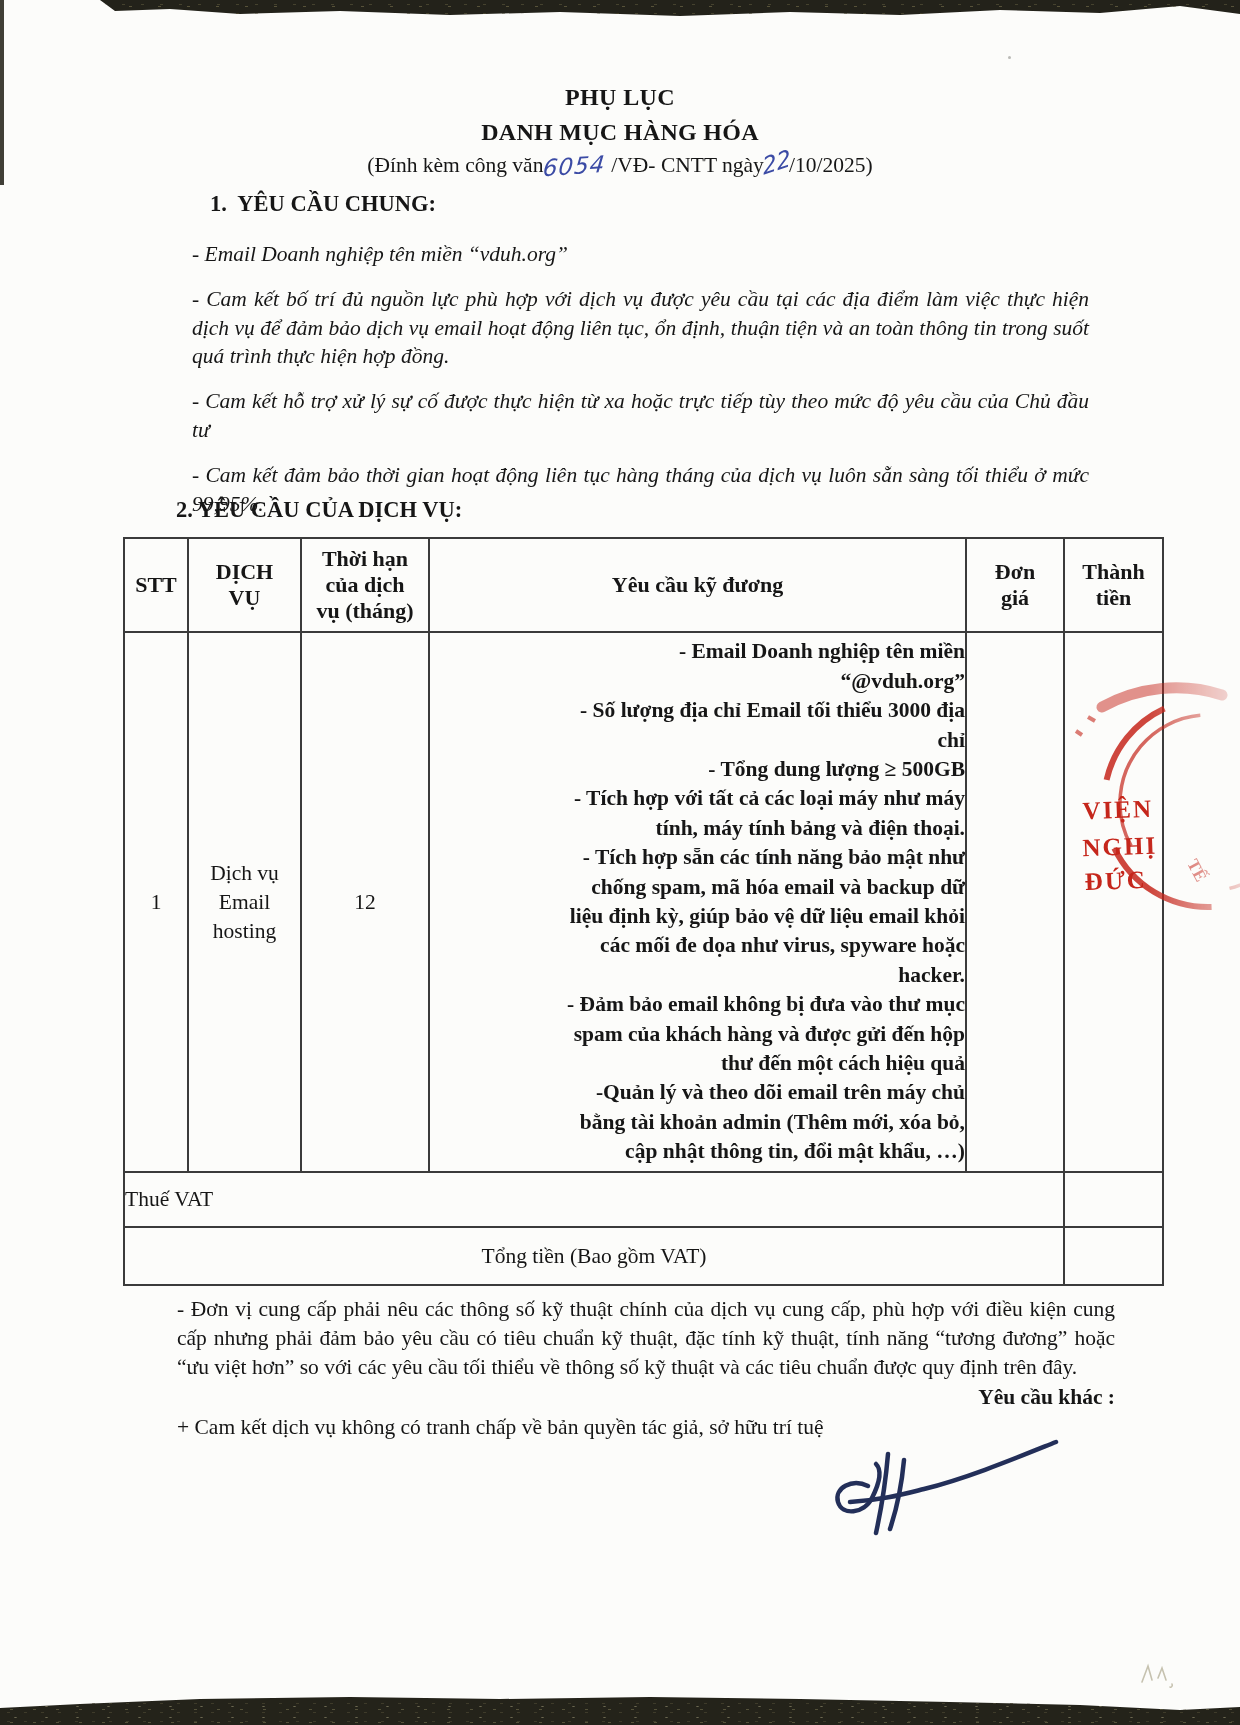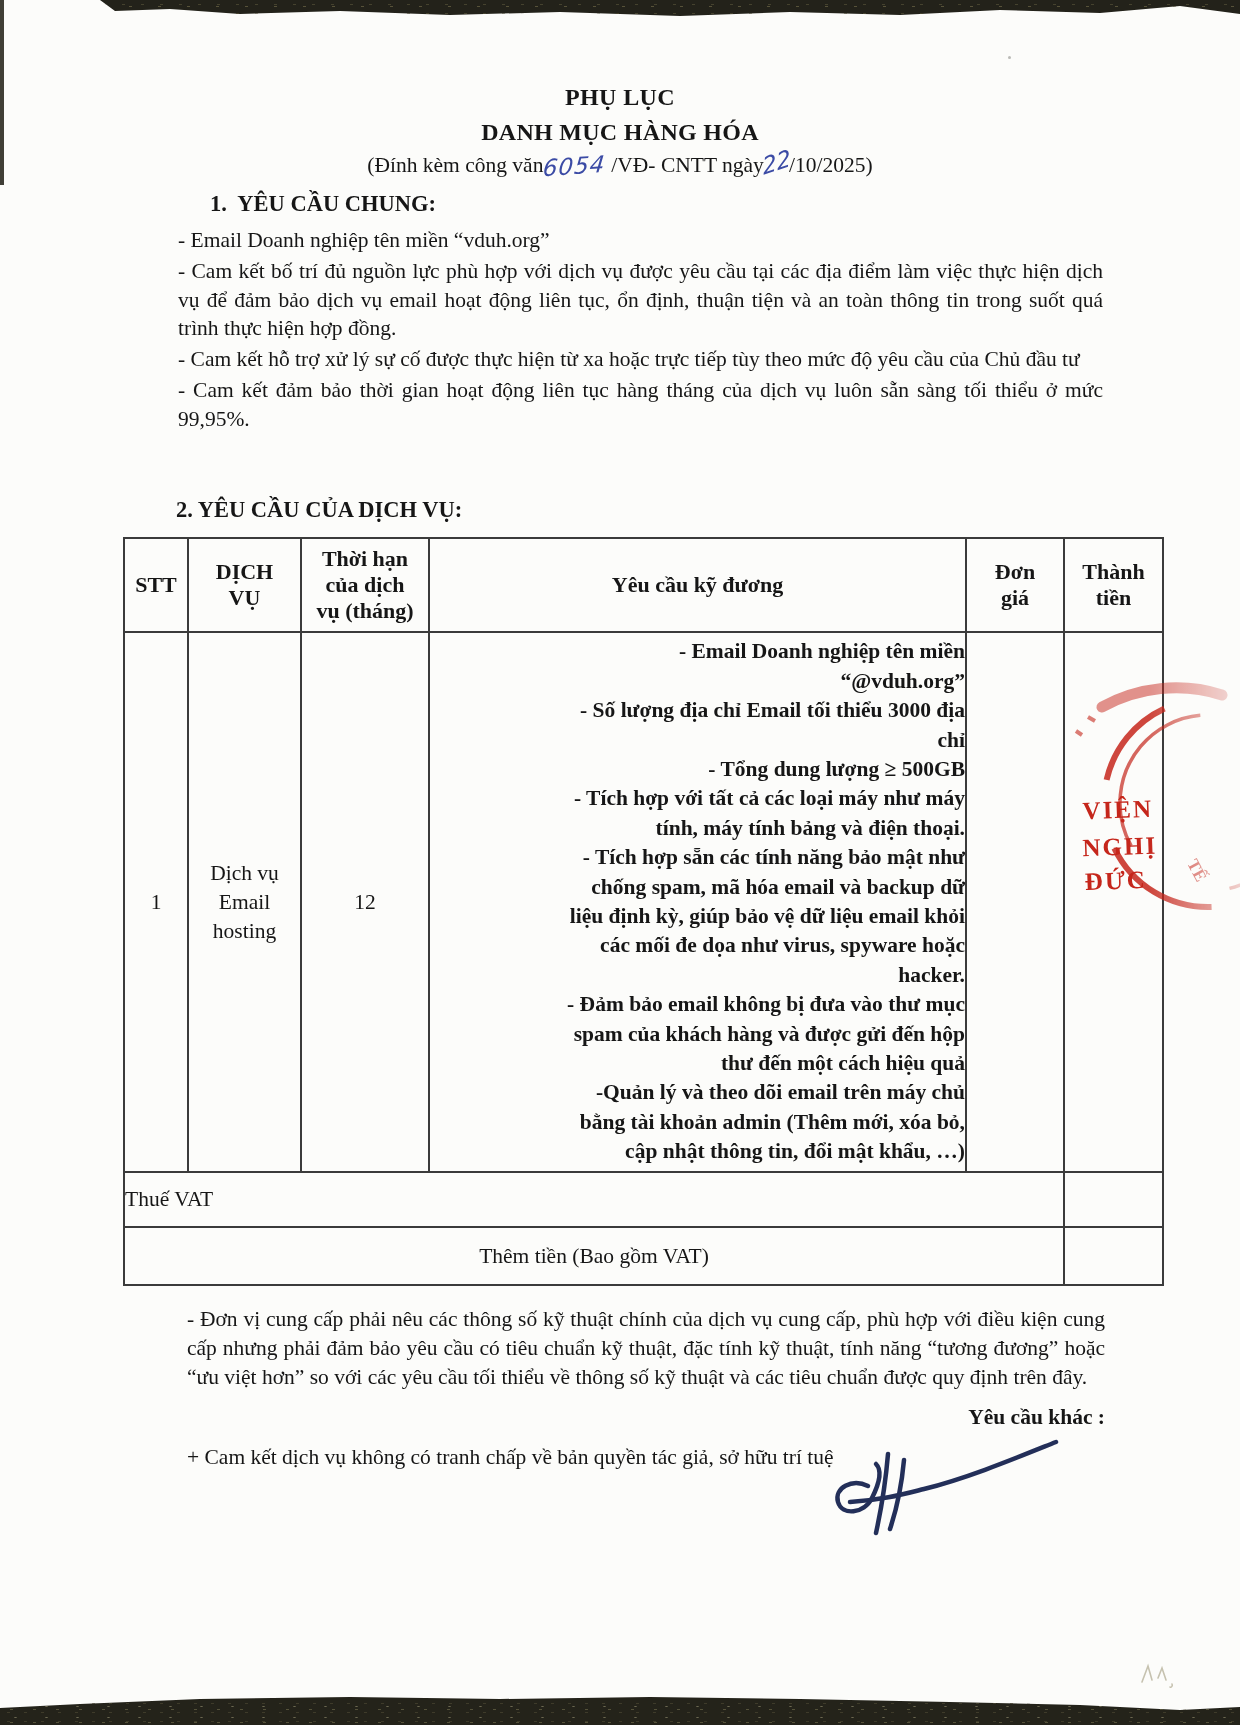--- a/index.html
+++ b/index.html
@@ -22,41 +22,41 @@
   
   .doc-title{position:absolute;top:84px;left:0;width:100%;text-align:center;font-weight:bold;font-size:24px;letter-spacing:.4px;}
   .doc-subtitle{position:absolute;top:119px;left:0;width:100%;text-align:center;font-weight:bold;font-size:24px;letter-spacing:.3px;}
   .attach-line{position:absolute;top:151px;left:0;width:100%;text-align:center;font-size:21.5px;}
   .hand{font-family:"DejaVu Sans",sans-serif;font-style:italic;color:#3b4ba5;font-size:23px;display:inline-block;}
   .hand-num{transform:rotate(-4deg) skewX(-10deg);letter-spacing:1px;position:relative;top:2px;}
   .hand-day{transform:rotate(-18deg) skewX(-12deg);position:relative;top:-2px;margin:0 -2px;}
 
   .sec1-heading{position:absolute;top:191px;left:210px;font-weight:bold;font-size:22.5px;white-space:pre;}
   .bullets{position:absolute;top:224px;left:176px;width:929px;font-size:21.5px;line-height:28.8px;text-align:justify;}
-  .bullets p{margin:2px;}
+  .bullets p{margin:16px;font-style:italic;}
   .sec2-heading{position:absolute;top:497px;left:176px;font-weight:bold;font-size:22.5px;white-space:pre;}
 
   
   .main-table{position:absolute;left:123px;top:537px;width:1039px;border-collapse:collapse;table-layout:fixed;font-size:21.5px;}
   .main-table td,.main-table th{border:2px solid #3b3b3b;padding:0;vertical-align:middle;}
   .main-table th{font-weight:bold;text-align:center;white-space:pre-line;line-height:26px;height:92px;font-size:22px;}
   .cell-center{text-align:center;}
   .cell-service{text-align:center;white-space:pre-line;line-height:29px;}
   .cell-req{text-align:right;vertical-align:top;padding:7px 8px 8px 13px;line-height:29.4px;white-space:pre-line;height:538px;font-weight:bold;}
   .vat-row td{height:53px;text-align:left;}
   .total-row td{height:56px;text-align:center;}
 
   
   .stamp-svg{position:absolute;left:1040px;top:655px;width:200px;height:300px;pointer-events:none;}
   .sig-svg{position:absolute;left:828px;top:1436px;width:235px;height:108px;pointer-events:none;}
   .pencil-svg{position:absolute;left:1138px;top:1660px;width:60px;height:30px;opacity:.75;}
 
   
   .notes{position:absolute;top:1294px;left:176px;width:940px;font-size:21.5px;line-height:29px;}
-  .notes p{margin:11px;text-align:justify;}
+  .notes p{margin:1px;text-align:justify;}
   .notes .other-heading{font-weight:bold;text-align:right;}
 </style>
 </head>
 <body>
 
 <div class="page">
 
   <div class="top-band"></div>
   <div class="left-sliver"></div>
   <div class="dot-artifact"></div>
@@ -127,21 +127,21 @@
 bằng tài khoản admin (Thêm mới, xóa bỏ,
 cập nhật thông tin, đổi mật khẩu, …)</td>
         <td class="cell-center"></td>
         <td class="cell-center"></td>
       </tr>
       <tr class="vat-row">
         <td colspan="5">Thuế VAT</td>
         <td></td>
       </tr>
       <tr class="total-row">
-        <td colspan="5">Thêm tiền (Bao gồm VAT)</td>
+        <td colspan="5">Tổng tiền (Bao gồm VAT)</td>
         <td></td>
       </tr>
     </tbody>
   </table>
 
   <svg class="stamp-svg" viewBox="0 0 200 300" xmlns="http://www.w3.org/2000/svg">
     <defs>
       <linearGradient id="stampFade" x1="0" y1="0" x2="1" y2="0">
         <stop offset="0.55" stop-color="#ffffff"></stop>
         <stop offset="1" stop-color="#ffffff" stop-opacity="0.3"></stop>

